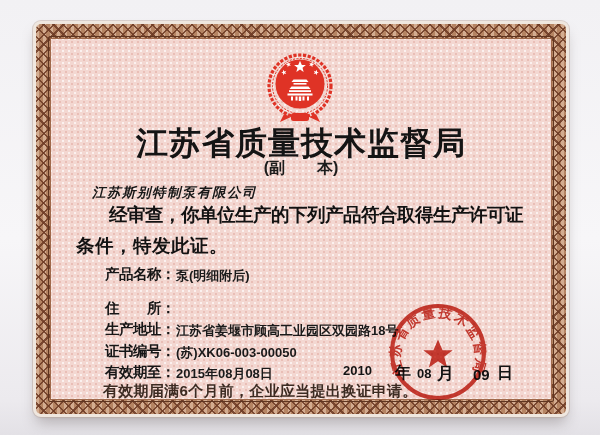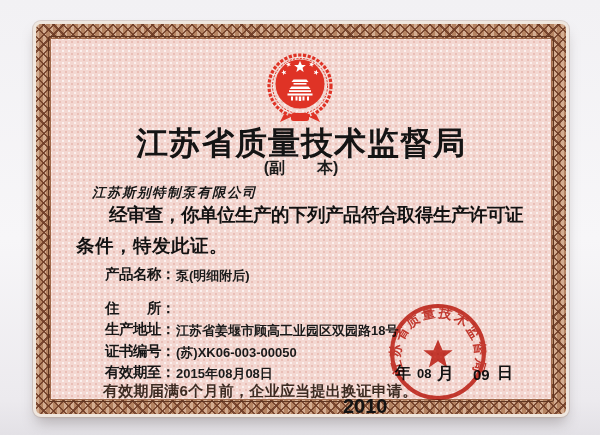--- a/index.html
+++ b/index.html
@@ -69,21 +69,21 @@
     position:absolute;left:69px;top:0;
     font-size:14.5px;font-weight:bold;color:#161616;letter-spacing:-0.5px;white-space:nowrap;
   }
   .row .val{
     position:absolute;left:132px;top:2px;
     font-size:13px;font-weight:bold;color:#1a1a1a;letter-spacing:0;white-space:nowrap;margin-left:8px;
   }
   .r1{top:241px;} .r2{top:275px;} .r3{top:296px;} .r4{top:318px;} .r5{top:339px;}
   .dateline{position:absolute;top:339px;left:0;width:100%;height:22px;color:#131313;}
   .dateline span{position:absolute;top:0;font-weight:bold;white-space:nowrap;}
-  .d-year{left:307px;font-size:20px;margin-top:32px;}
+  .d-year{left:307px;font-size:13px;}
   .d-yearu{left:359px;font-size:16px;}
   .d-month{left:381px;font-size:13px;top:3px !important;}
   .d-monthu{left:401px;font-size:17px;top:-1px !important;}
   .d-day{left:437px;font-size:15px;top:3px !important;}
   .d-dayu{left:461px;font-size:16px;}
   .footnote{
     position:absolute;left:67px;top:358px;
     font-size:15px;font-weight:bold;color:#3c2b22;letter-spacing:0.3px;white-space:nowrap;
   }
   .seal{

